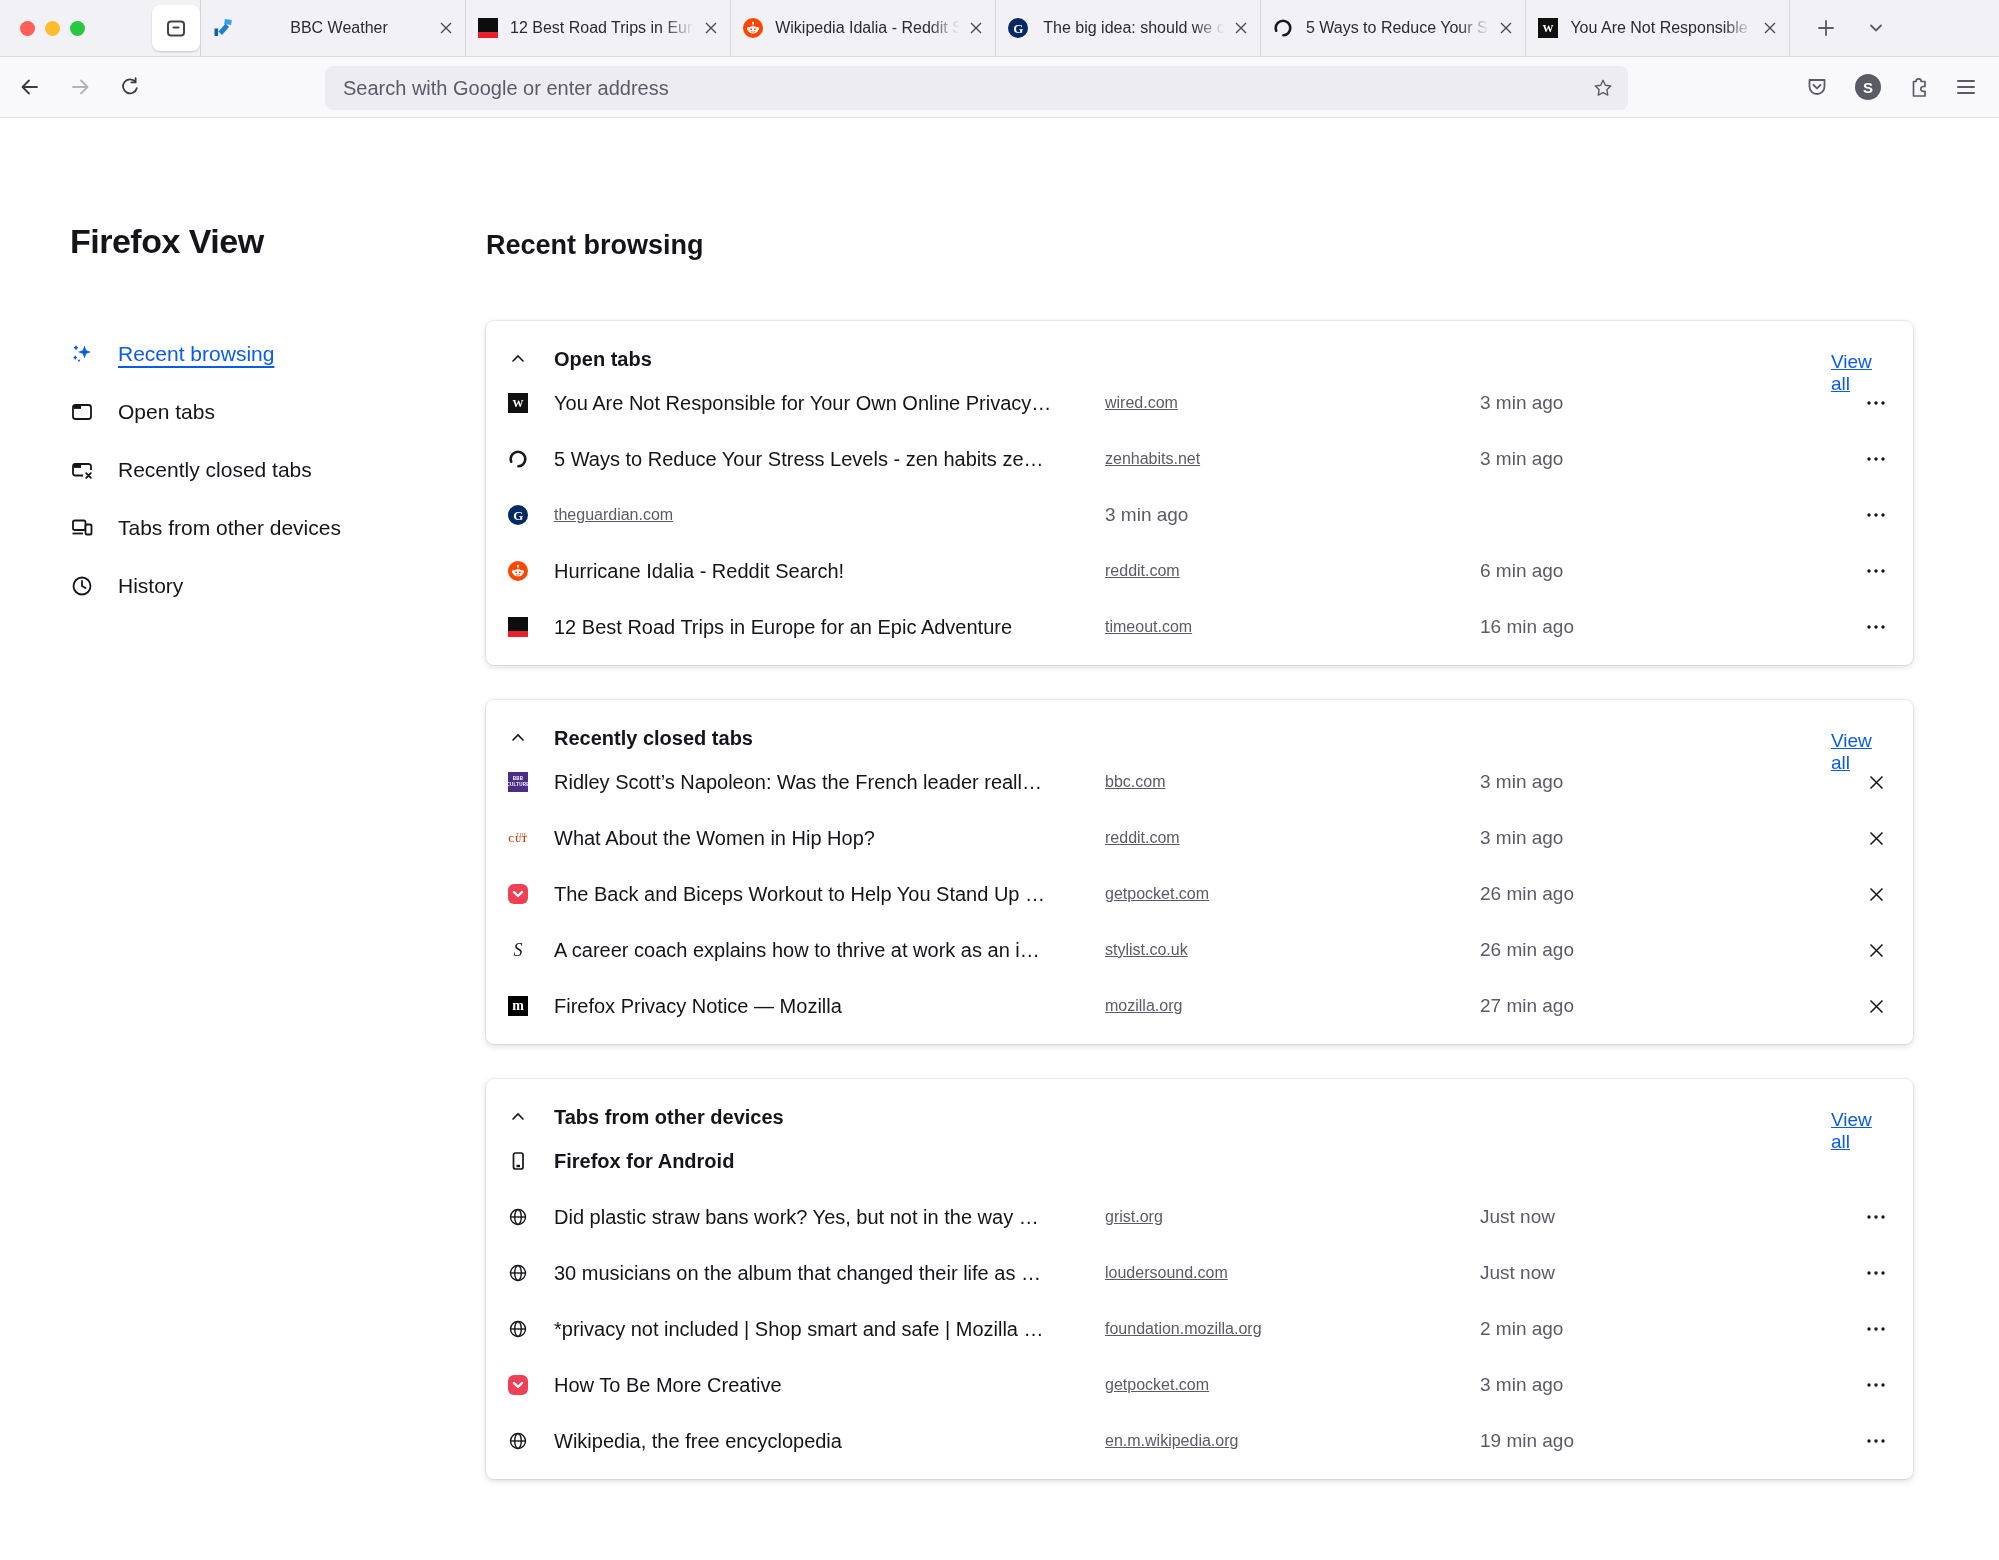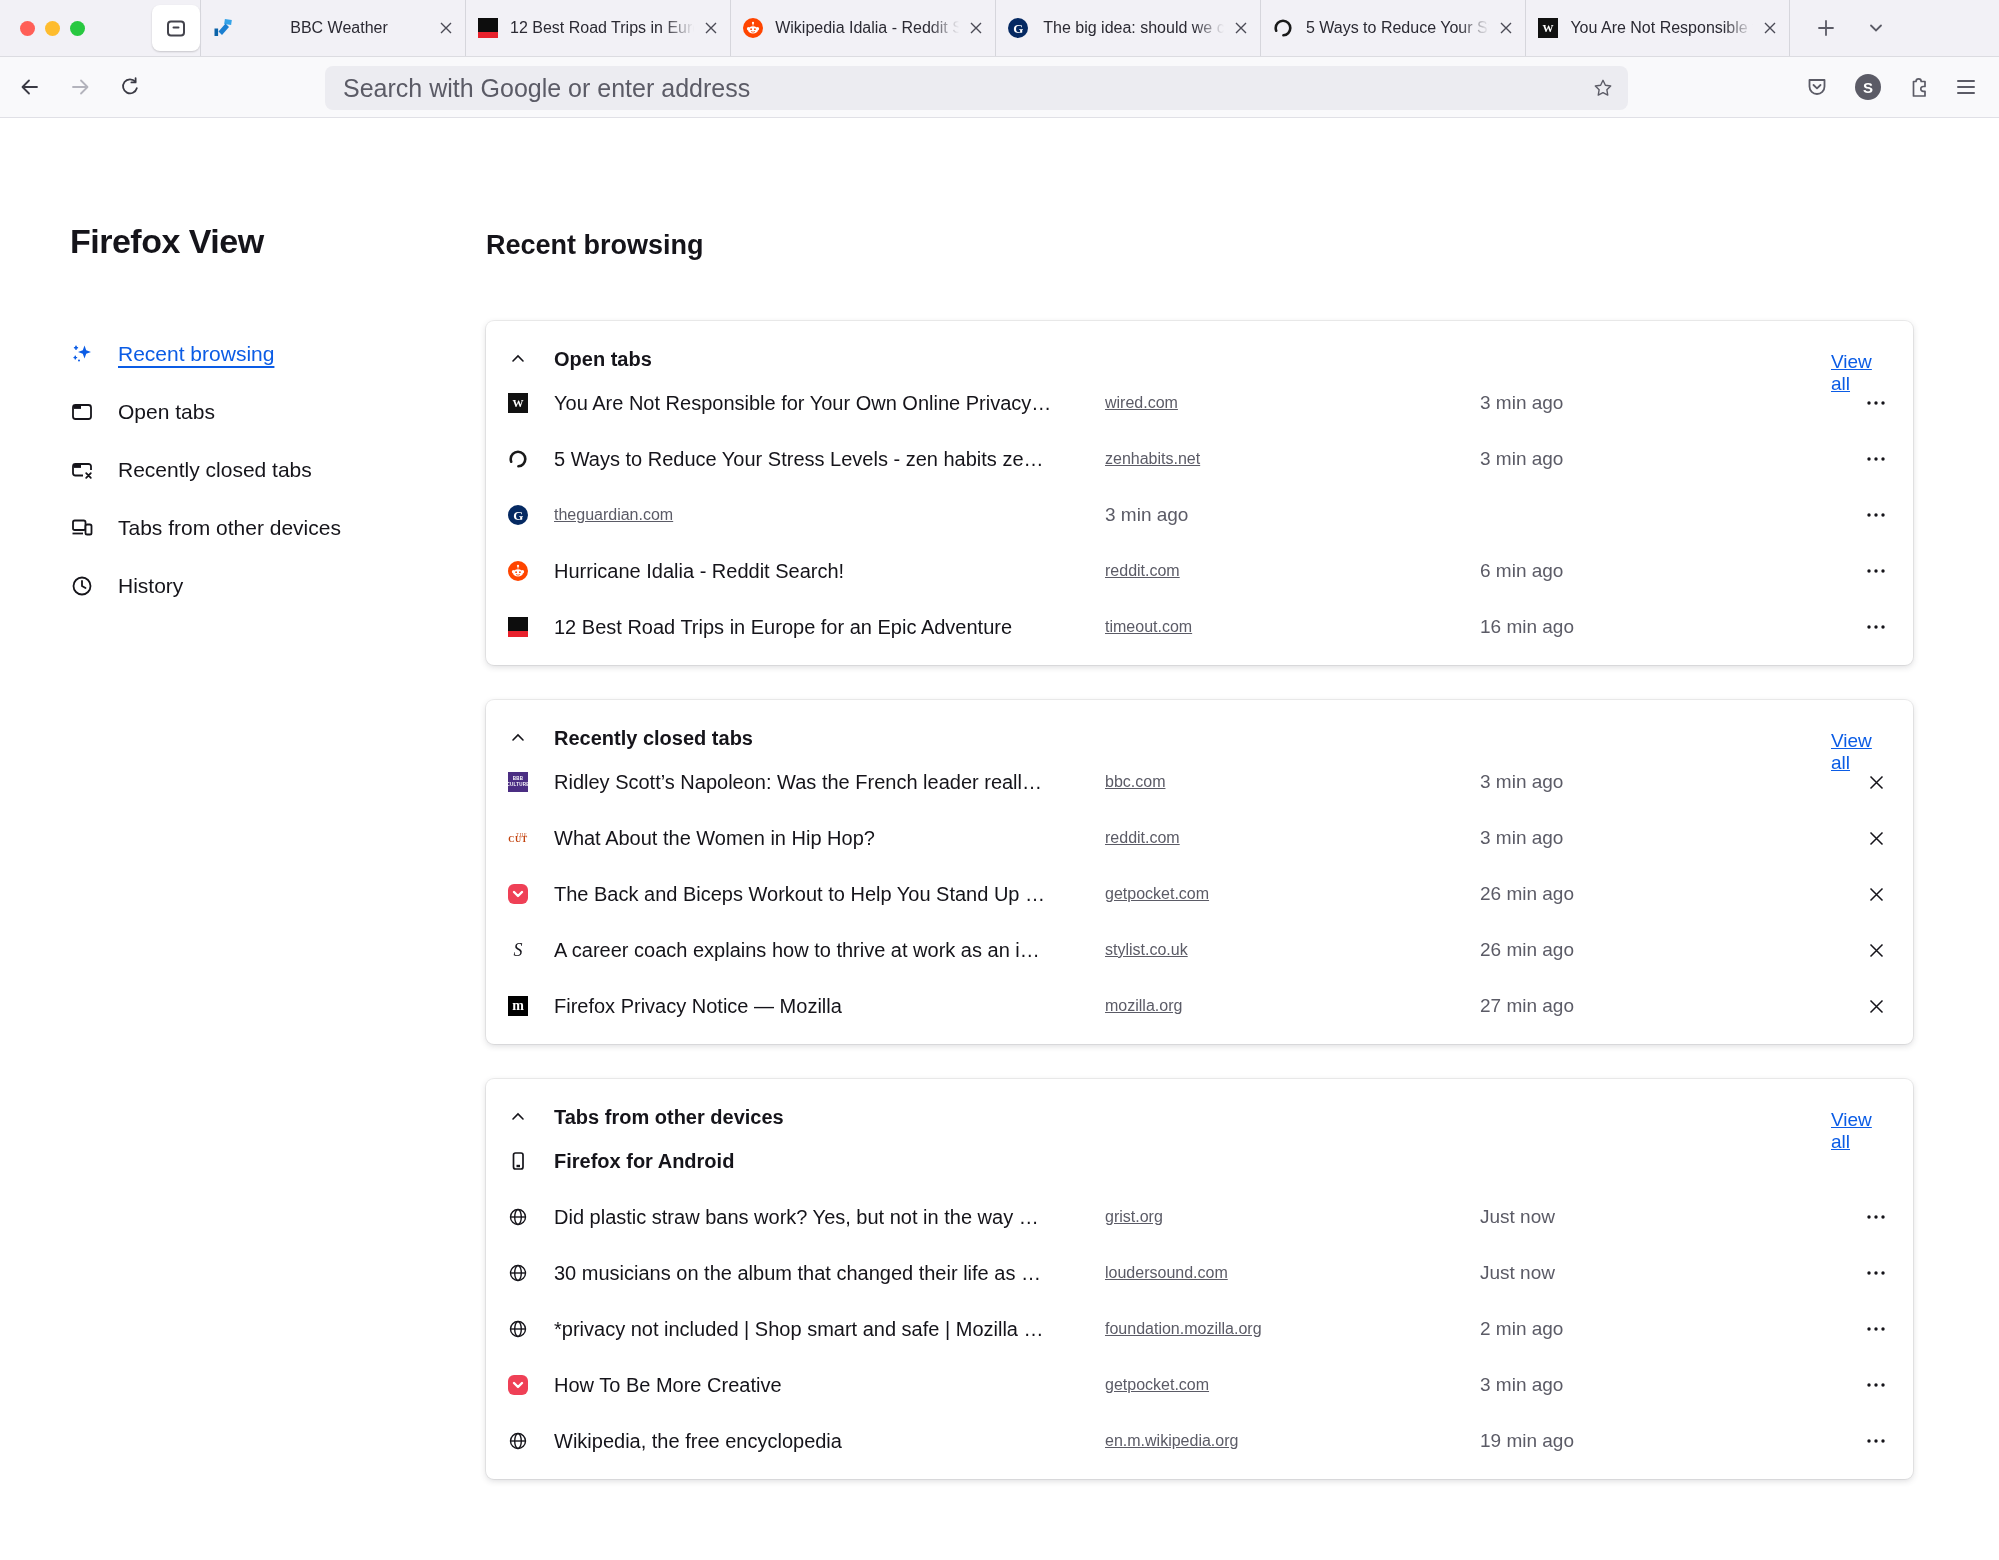--- a/index.html
+++ b/index.html
@@ -45,21 +45,21 @@
     background:#f9f9fb; border-bottom:1px solid #e0e0e6;
   }
   .navbtns { position:absolute; left:16px; top:0; height:100%; display:flex; align-items:center; gap:22px; }
   .navbtn { border:none; background:none; padding:2px; cursor:pointer; }
   .urlbar {
     position:absolute; left:325px; top:9px; width:1303px; height:44px;
     background:#ececf1; border-radius:8px; display:flex; align-items:center; padding:0 12px 0 16px;
   }
   .urlbar input {
     flex:1; border:none; outline:none; background:transparent;
-    font-family:"Liberation Sans", sans-serif; font-size:25px; color:#8b5cf6;
+    font-family:"Liberation Sans", sans-serif; font-size:20px; color:#8b5cf6;
   }
   .urlbar input::placeholder { color:#5b5b66; opacity:1; }
   .star-btn { border:none; background:none; cursor:pointer; padding:2px; }
   .right-icons { position:absolute; right:22px; top:0; height:100%; display:flex; align-items:center; gap:22px; }
   .ribtn { border:none; background:none; cursor:pointer; padding:2px; display:flex; align-items:center; }
   .s-badge {
     width:26px; height:26px; border-radius:50%; background:#5b5b66; color:#fff;
     font-size:15px; font-weight:bold; display:flex; align-items:center; justify-content:center;
   }
   .hamburger { display:flex; flex-direction:column; gap:4px; }

